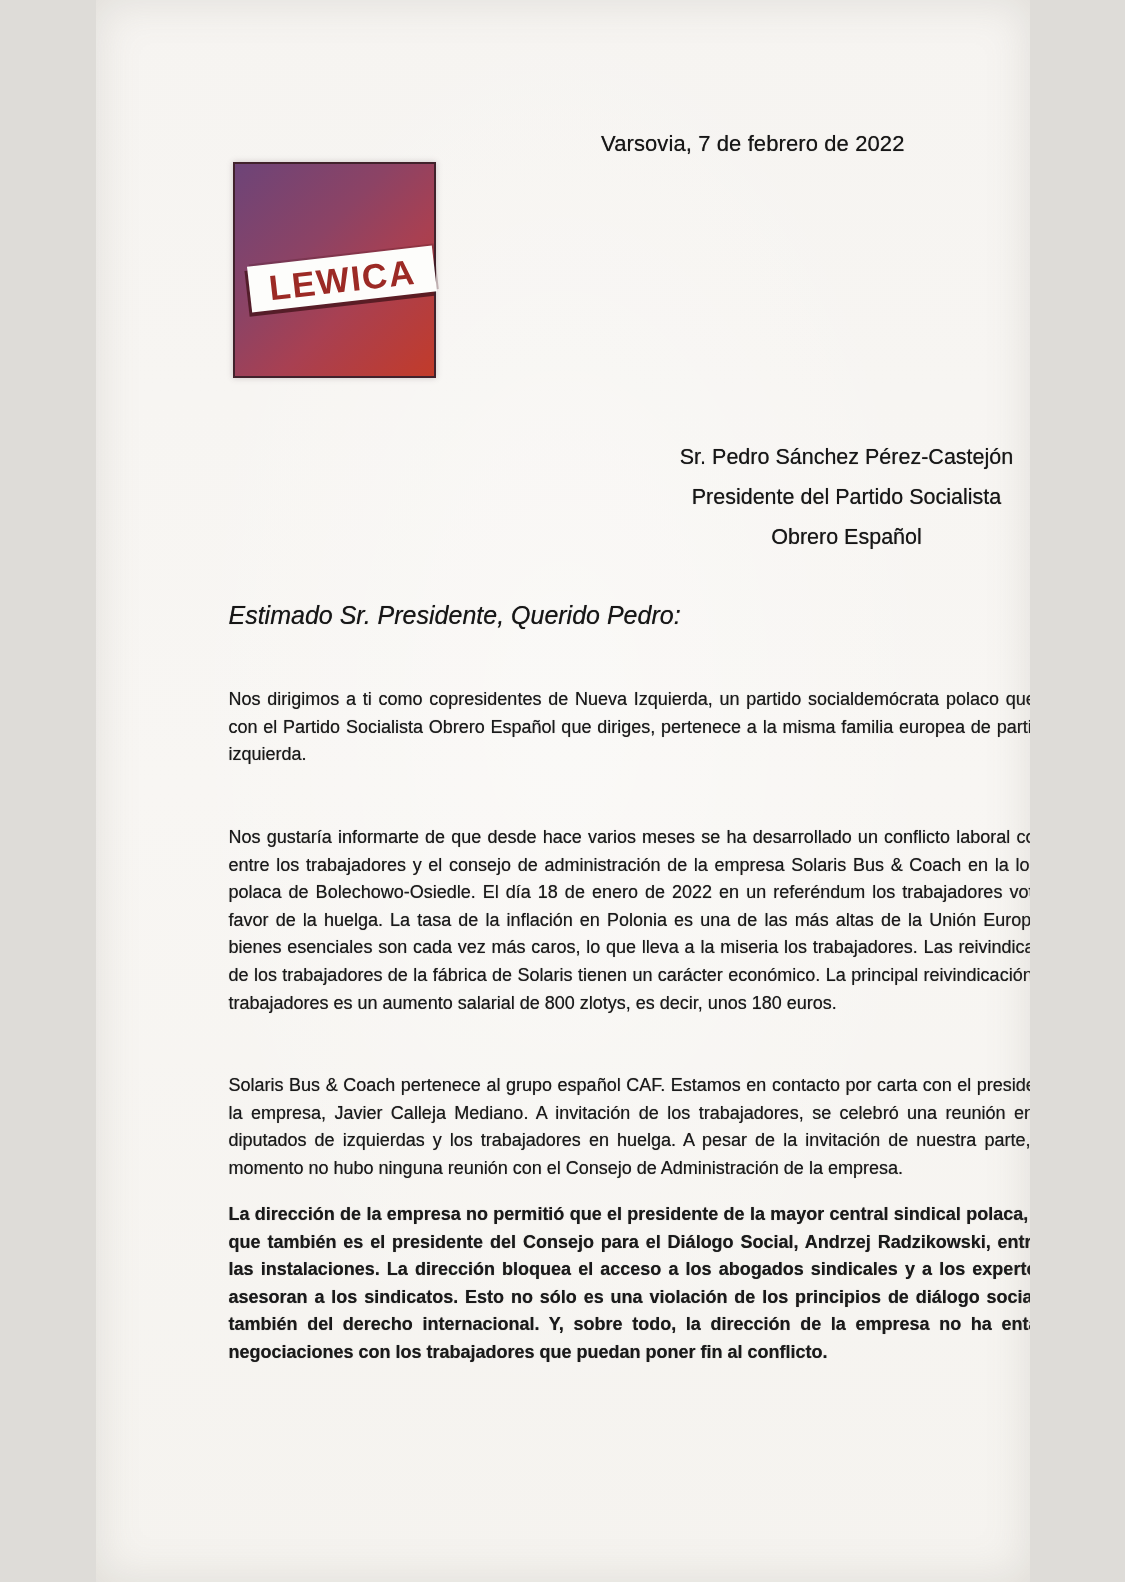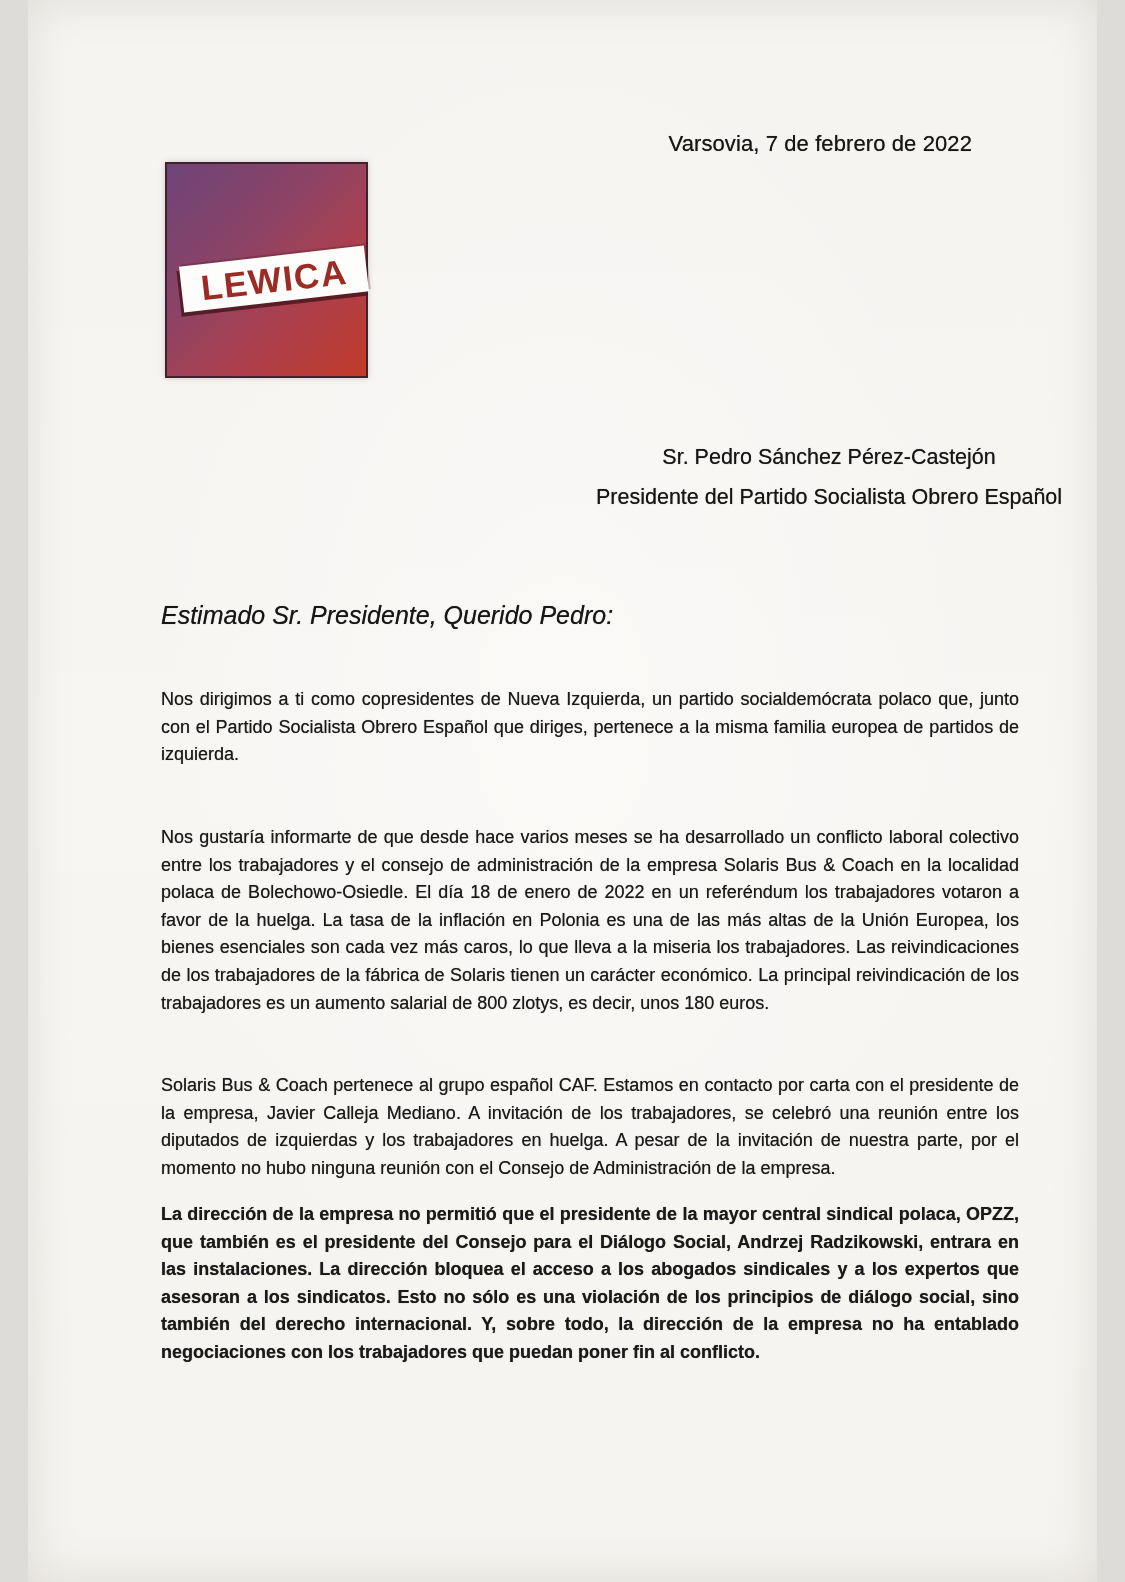--- a/index.html
+++ b/index.html
@@ -3,21 +3,21 @@
 <meta charset="utf-8">
 <style>
   html, body {
     margin: 0;
     padding: 0;
     background: #dedcd8;
     font-family: "Liberation Sans", sans-serif;
   }
   .page {
     position: relative;
-    width: 1069px;
+    width: 934px;
     height: 1582px;
     margin: 0 auto;
     background:
       radial-gradient(ellipse at 50% 45%, rgba(255,255,255,0.35) 0%, rgba(255,255,255,0) 60%),
       linear-gradient(180deg, #f6f4f1 0%, #f8f6f3 50%, #f5f3ef 100%);
     overflow: hidden;
     color: #1f1f1f;
   }
   .scan-edge {
     position: absolute;

